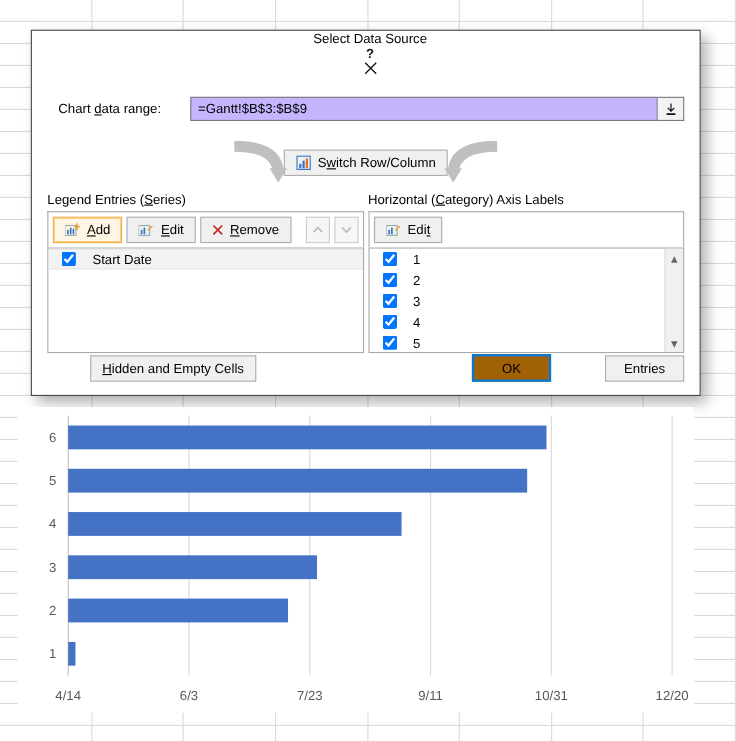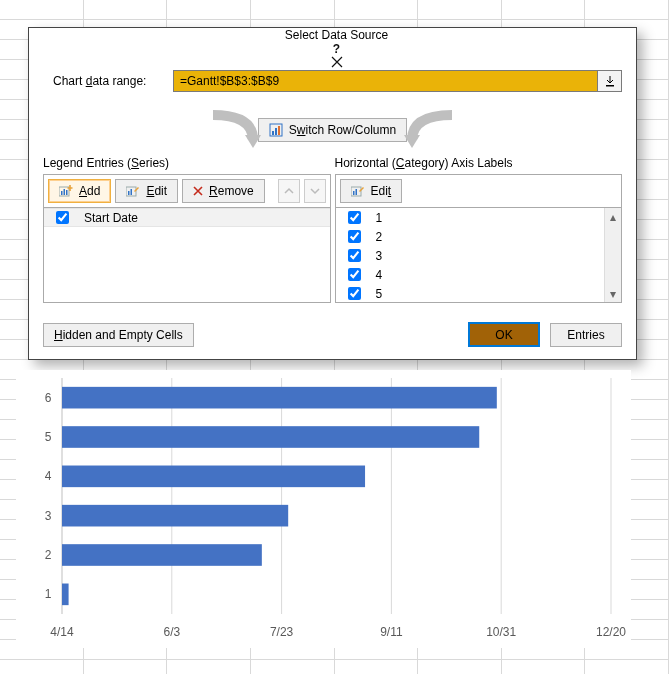--- a/index.html
+++ b/index.html
@@ -8,25 +8,25 @@
   .grid { position: absolute; inset: 0; }
   .grid .row { border-bottom: 1px solid #d9d9d9; height: 20px; display: flex; }
   .grid .cell { border-right: 1px solid #d9d9d9; width: 90px; height: 100%; }
   
   .dialog { position: absolute; left: 28px; top: 27px; width: 609px; height: 333px;
             background: #fff; border: 1px solid #444; box-shadow: 6px 6px 12px rgba(0,0,0,.3); }
   .titlebar { display: flex; align-items: center; height: 30px; padding: 0 2px 0 10px; flex-direction: column; }
   .titlebar .title { flex: 1; font-size: 12px; }
   .titlebar .tbtn { width: 44px; height: 28px; display: flex; align-items: center; justify-content: center; color: #111; }
   .body { padding: 8px 14px 12px 14px; }
-  .range-row { display: flex; align-items: center; gap: 10px; margin: 4px 0 2px 0; }
+  .range-row { display: flex; align-items: center; gap: 10px; margin: 22px 0 2px 0; }
   .range-row label { width: 120px; text-align: left; padding-left: 10px; }
   .range-row label u { text-decoration: underline; }
   .range-input { flex: 1; display: flex; }
-  .range-input input { flex: 1; height: 22px; border: 1px solid #7a7a7a; padding: 0 6px; background: #eab308; }
+  .range-input input { flex: 1; height: 22px; border: 1px solid #7a7a7a; padding: 0 6px; background: #c4b5fd; }
   .range-input .pick { width: 24px; height: 22px; border: 1px solid #7a7a7a; border-left: none;
                        display: flex; align-items: center; justify-content: center; background: #f3f3f3; }
   .switch-row { display: flex; align-items: center; justify-content: center; margin: 18px 0 4px 0; position: relative; height: 40px; }
   .curved { position: absolute; top: 0; }
   .curved.left { left: 160px; transform: scaleX(-1); }
   .curved.right { right: 160px; }
   .btn { background: #f0f0f0; border: 1px solid #adadad; height: 24px; padding: 0 10px;
          display: inline-flex; align-items: center; gap: 6px; cursor: pointer; }
   .btn.hl { box-shadow: inset 0 0 0 1px #fdd090; background: #fff6e6; border-color: #f0b040; }
   .btn.primary { background: #a16207; border: 2px solid #0078d7; height: 25px; }
@@ -38,21 +38,21 @@
   .tbgap { flex: 1; }
   .udbtn { width: 22px; height: 24px; border: 1px solid #ccc; background: #f6f6f6; display:flex;align-items:center;justify-content:center;color:#aaa;}
   .list { border: 1px solid #aaa; height: 96px; background: #fff; overflow: hidden; position: relative; }
   .list .rowi { display: flex; align-items: center; gap: 12px; height: 19px; padding: 0 8px; }
   .list .rowi input[type=checkbox] { width: 13px; height: 13px; }
   .list.right .scroll { position:absolute; right:0; top:0; bottom:0; width:17px; background:#f0f0f0; border-left:1px solid #ddd;}
   .list.right .scroll .up,.list.right .scroll .dn{height:17px;display:flex;align-items:center;justify-content:center;color:#666;}
   .list.right .scroll .dn{position:absolute;bottom:0;width:100%;}
   .footer { position: absolute; left: 14px; right: 14px; bottom: 12px; display: flex; align-items: center; }
   .footer .spacer { flex: 1; }
-  .footer .btn { min-width: 72px; justify-content: center; }
+  .footer .btn { min-width: 72px; justify-content: center; margin-left: 39px; }
   
   .chart-wrap { position: absolute; left: 16px; top: 370px; width: 615px; height: 278px; background:#fff;}
   .chart-wrap svg { width:100%; height:100%; }
   .bar { fill: #4472c4; }
   .axis-label { font-size: 12px; fill: #595959; }
   .tick { stroke:#d9d9d9; stroke-width:1;}
   .baseline { stroke:#bfbfbf; stroke-width:1;}
   u.h { text-decoration: underline; }
 </style>
 </head>

